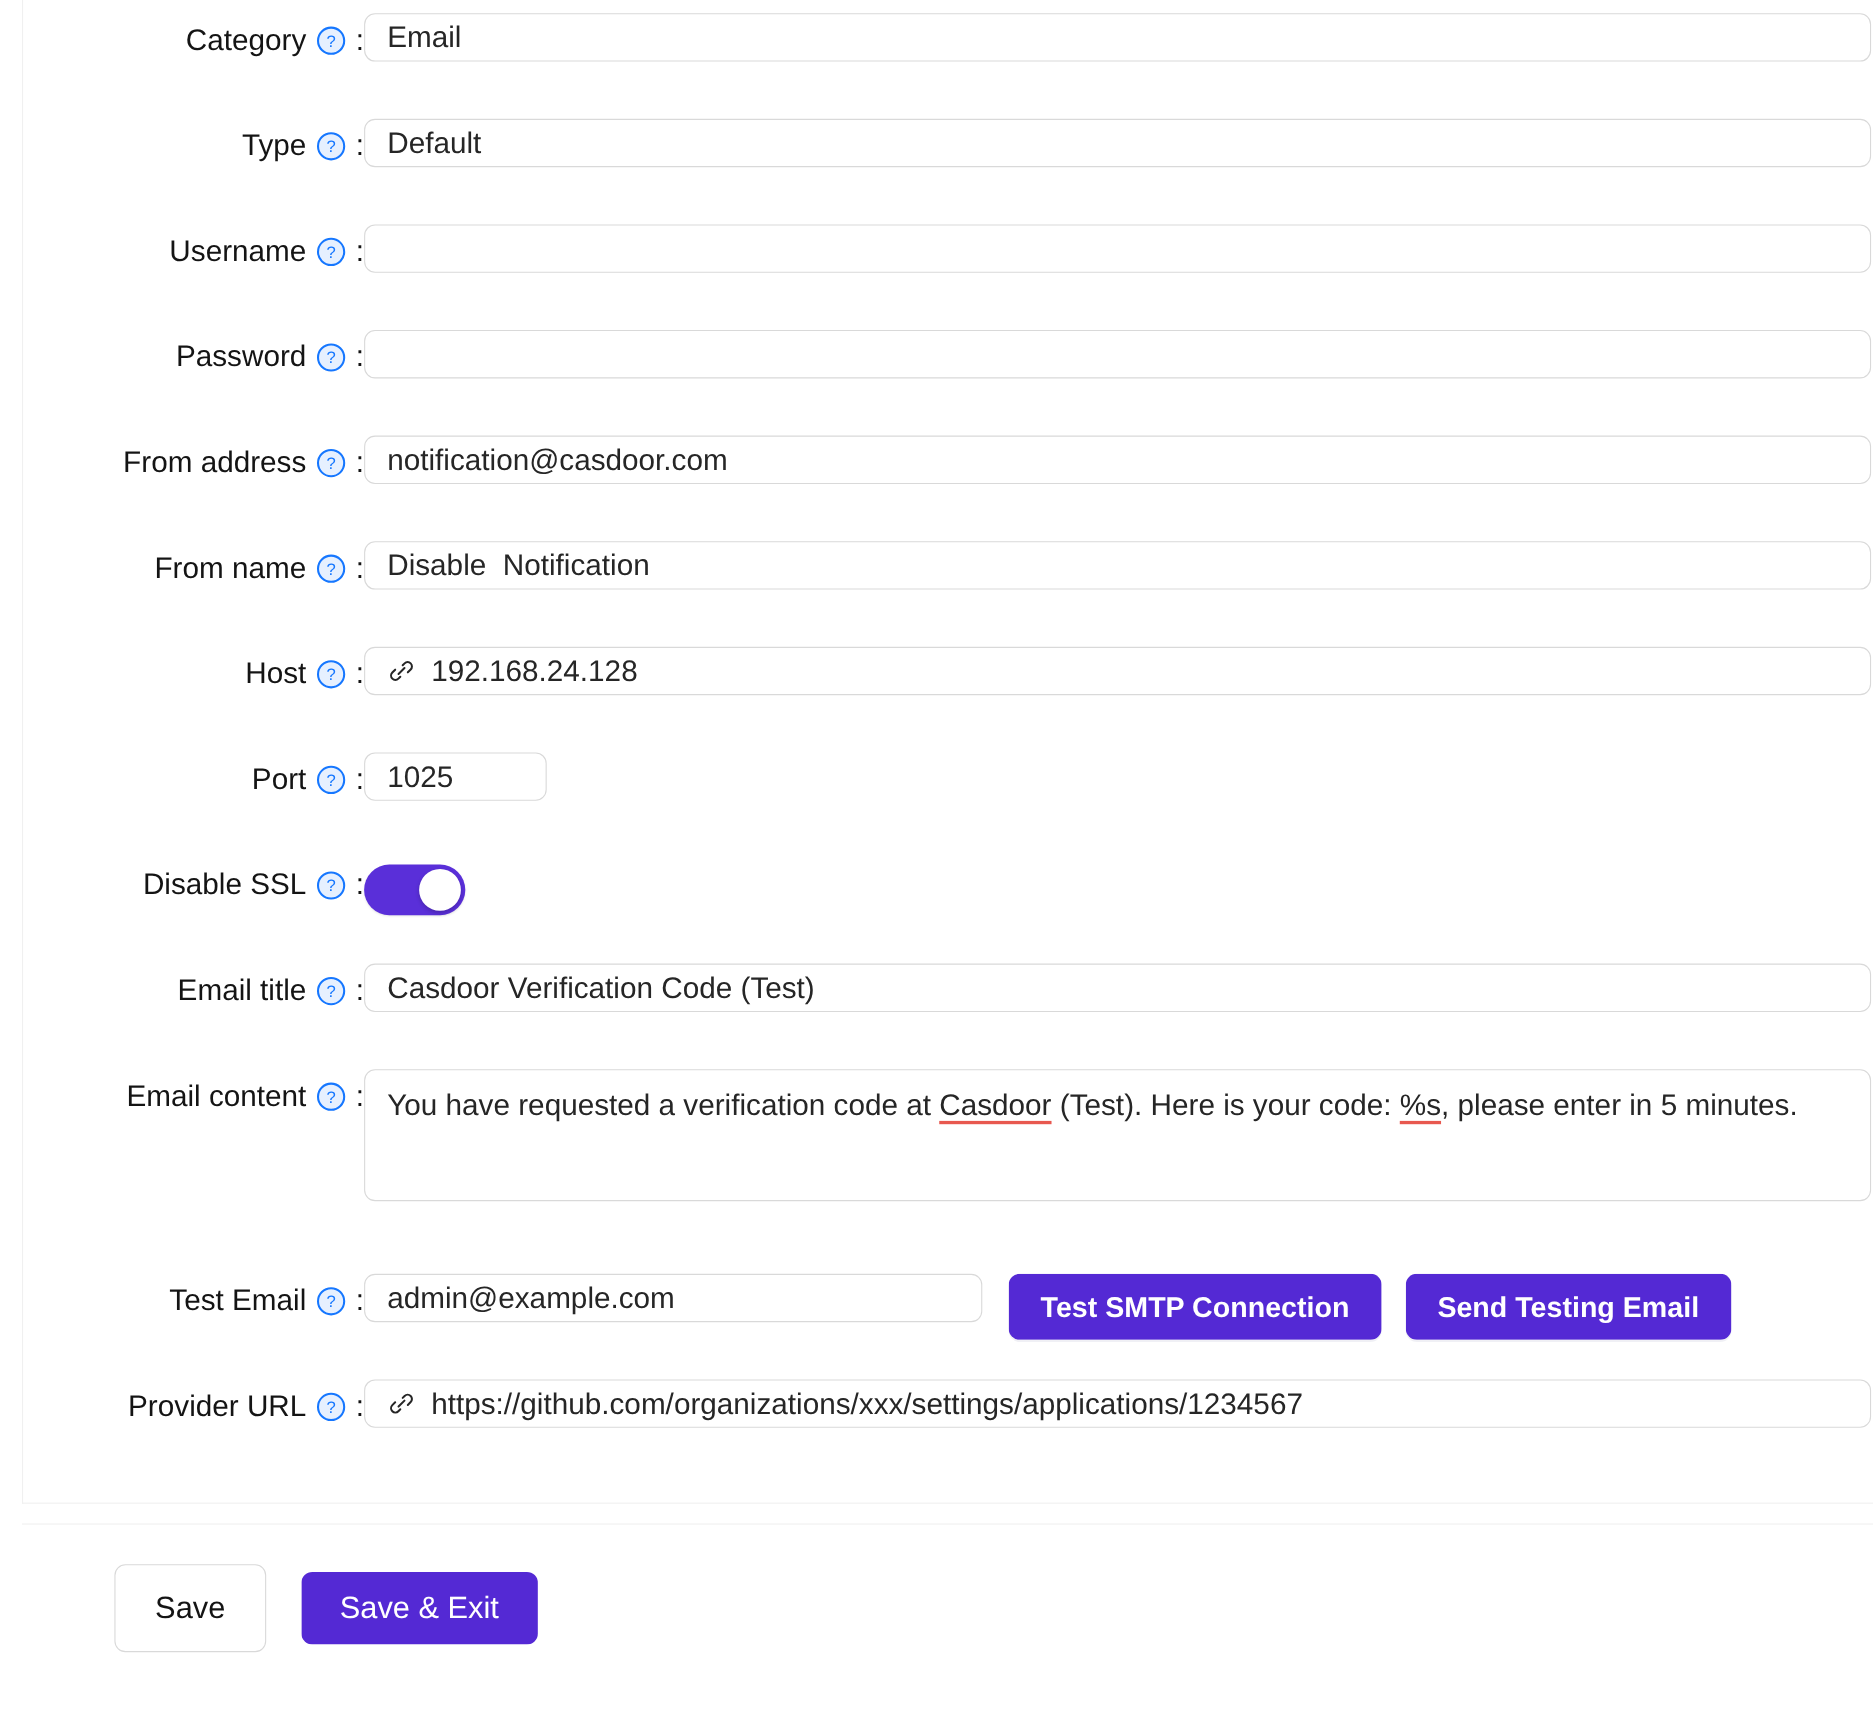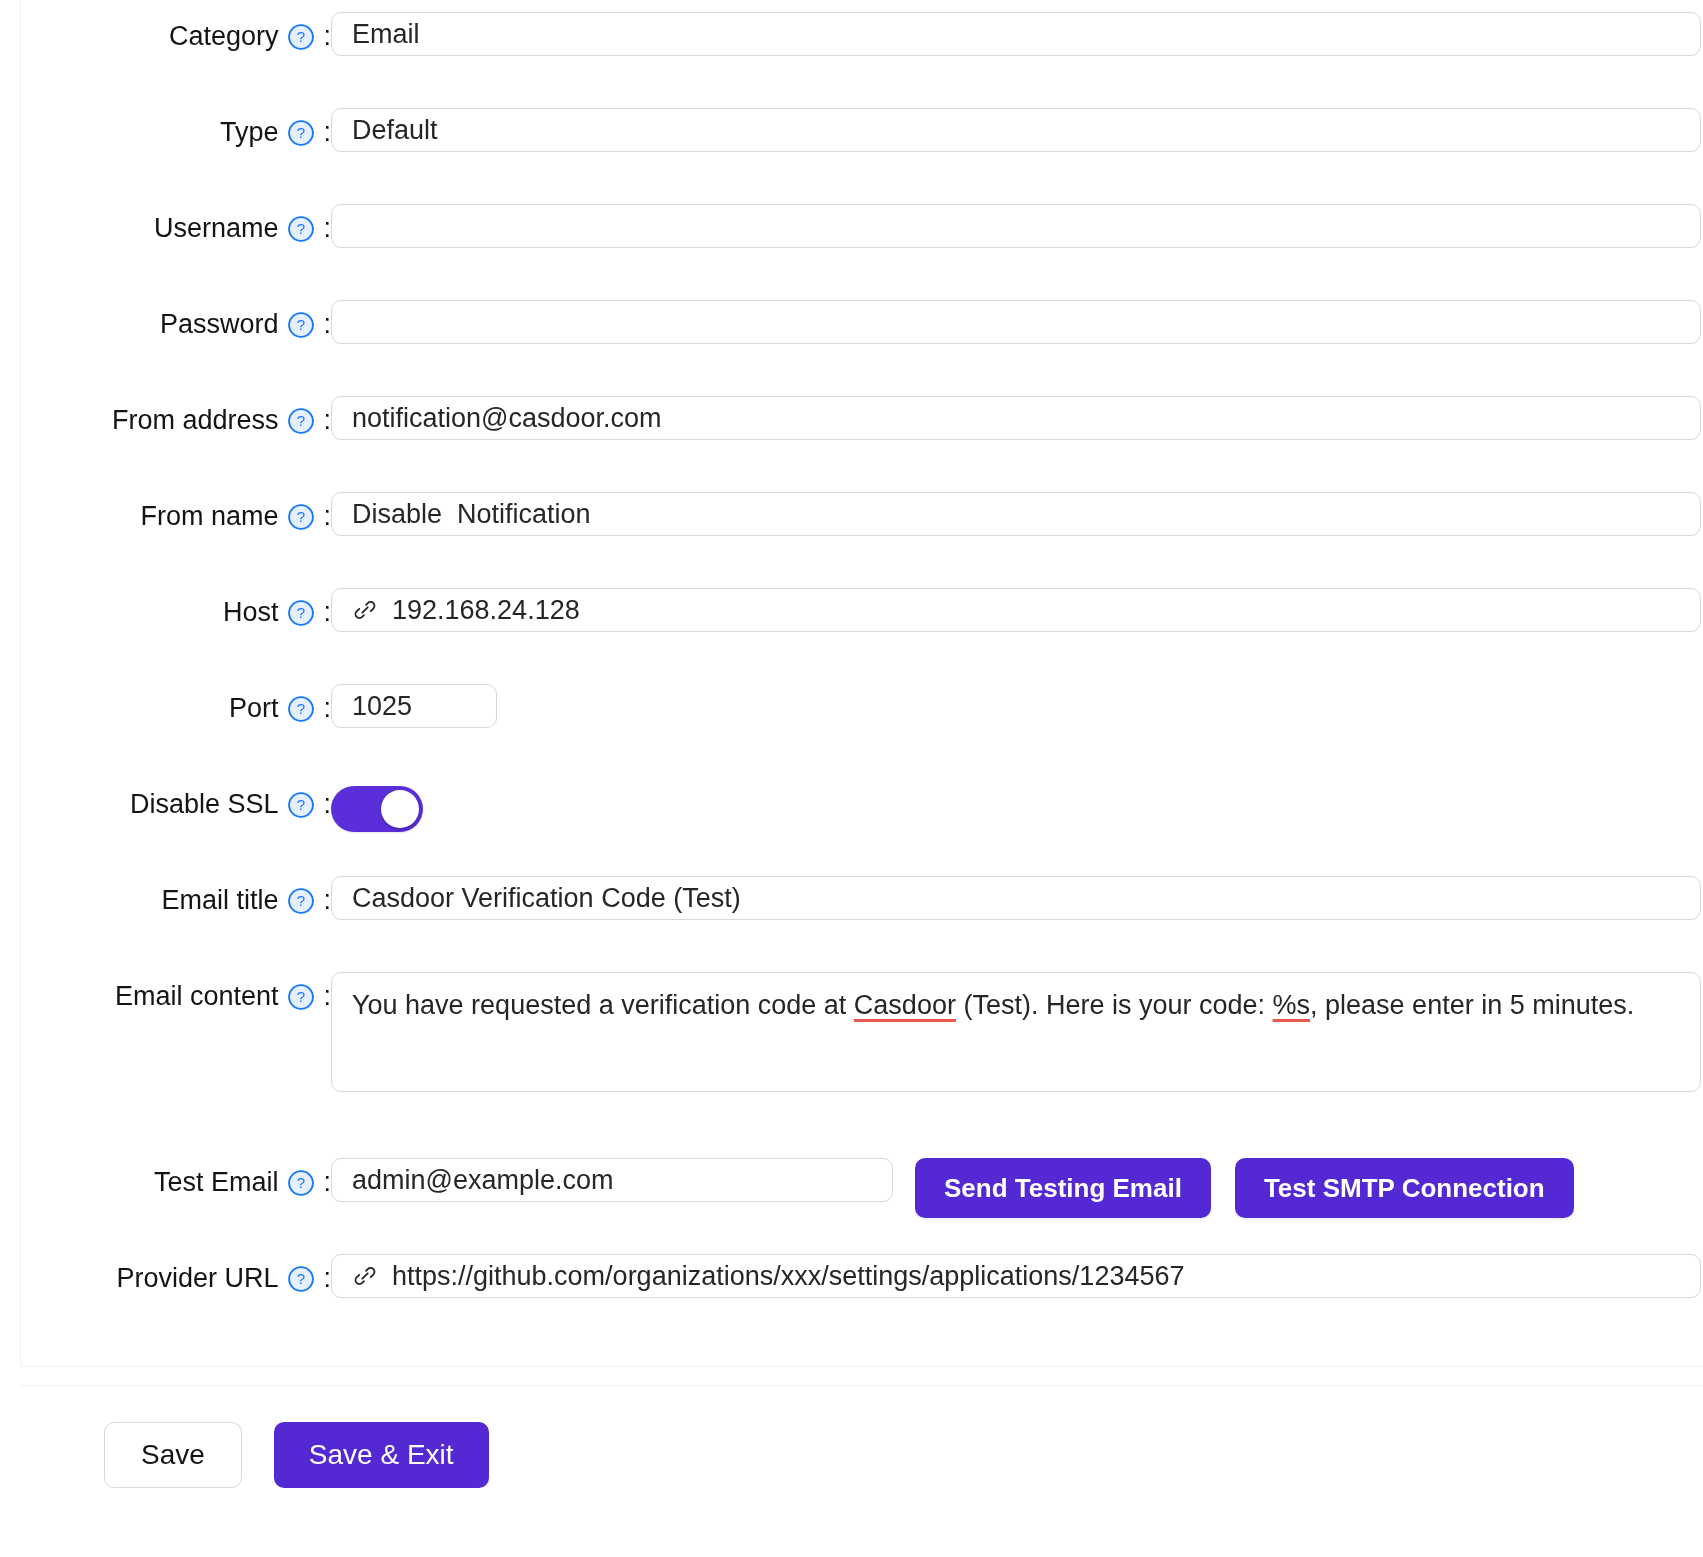--- a/index.html
+++ b/index.html
@@ -176,21 +176,21 @@
     display: flex;
     align-items: center;
   }
   .btn-save {
     background: #ffffff;
     color: #141414;
     border: 1px solid #d9d9d9;
     font-weight: normal;
     font-size: 28px;
     padding: 0 36px;
-    height: 66px;
+    height: 80px;
     border-radius: 10px;
   }
   .btn-save-exit {
     background: #5429d4;
     color: #ffffff;
     font-weight: normal;
     font-size: 28px;
     padding: 0 34px;
     height: 66px;
     margin-left: 32px;
@@ -417,22 +417,22 @@
               <circle cx="12" cy="12" r="10.2" fill="#e6f0ff" stroke="#1677ff" stroke-width="1.6"></circle>
               <text x="12" y="16.6" text-anchor="middle" font-size="13" font-family="Liberation Sans, sans-serif" fill="#1677ff">?</text>
             </svg>
         </span>
         <span class="colon">:</span>
       </div>
       <div class="field-cell">
         <div class="inp test-email">
           <span>admin@example.com</span>
         </div>
+        <div class="btn btn-primary btn-test-smtp">Test SMTP Connection</div>
         <div class="btn btn-primary btn-send-testing">Send Testing Email</div>
-        <div class="btn btn-primary btn-test-smtp">Test SMTP Connection</div>
       </div>
     </div>
 
     <div class="form-row">
       <div class="label-cell">
         <span class="label-text">Provider URL</span>
         <span class="help-icon">
           <svg width="28" height="28" viewBox="0 0 24 24">
               <circle cx="12" cy="12" r="10.2" fill="#e6f0ff" stroke="#1677ff" stroke-width="1.6"></circle>
               <text x="12" y="16.6" text-anchor="middle" font-size="13" font-family="Liberation Sans, sans-serif" fill="#1677ff">?</text>

